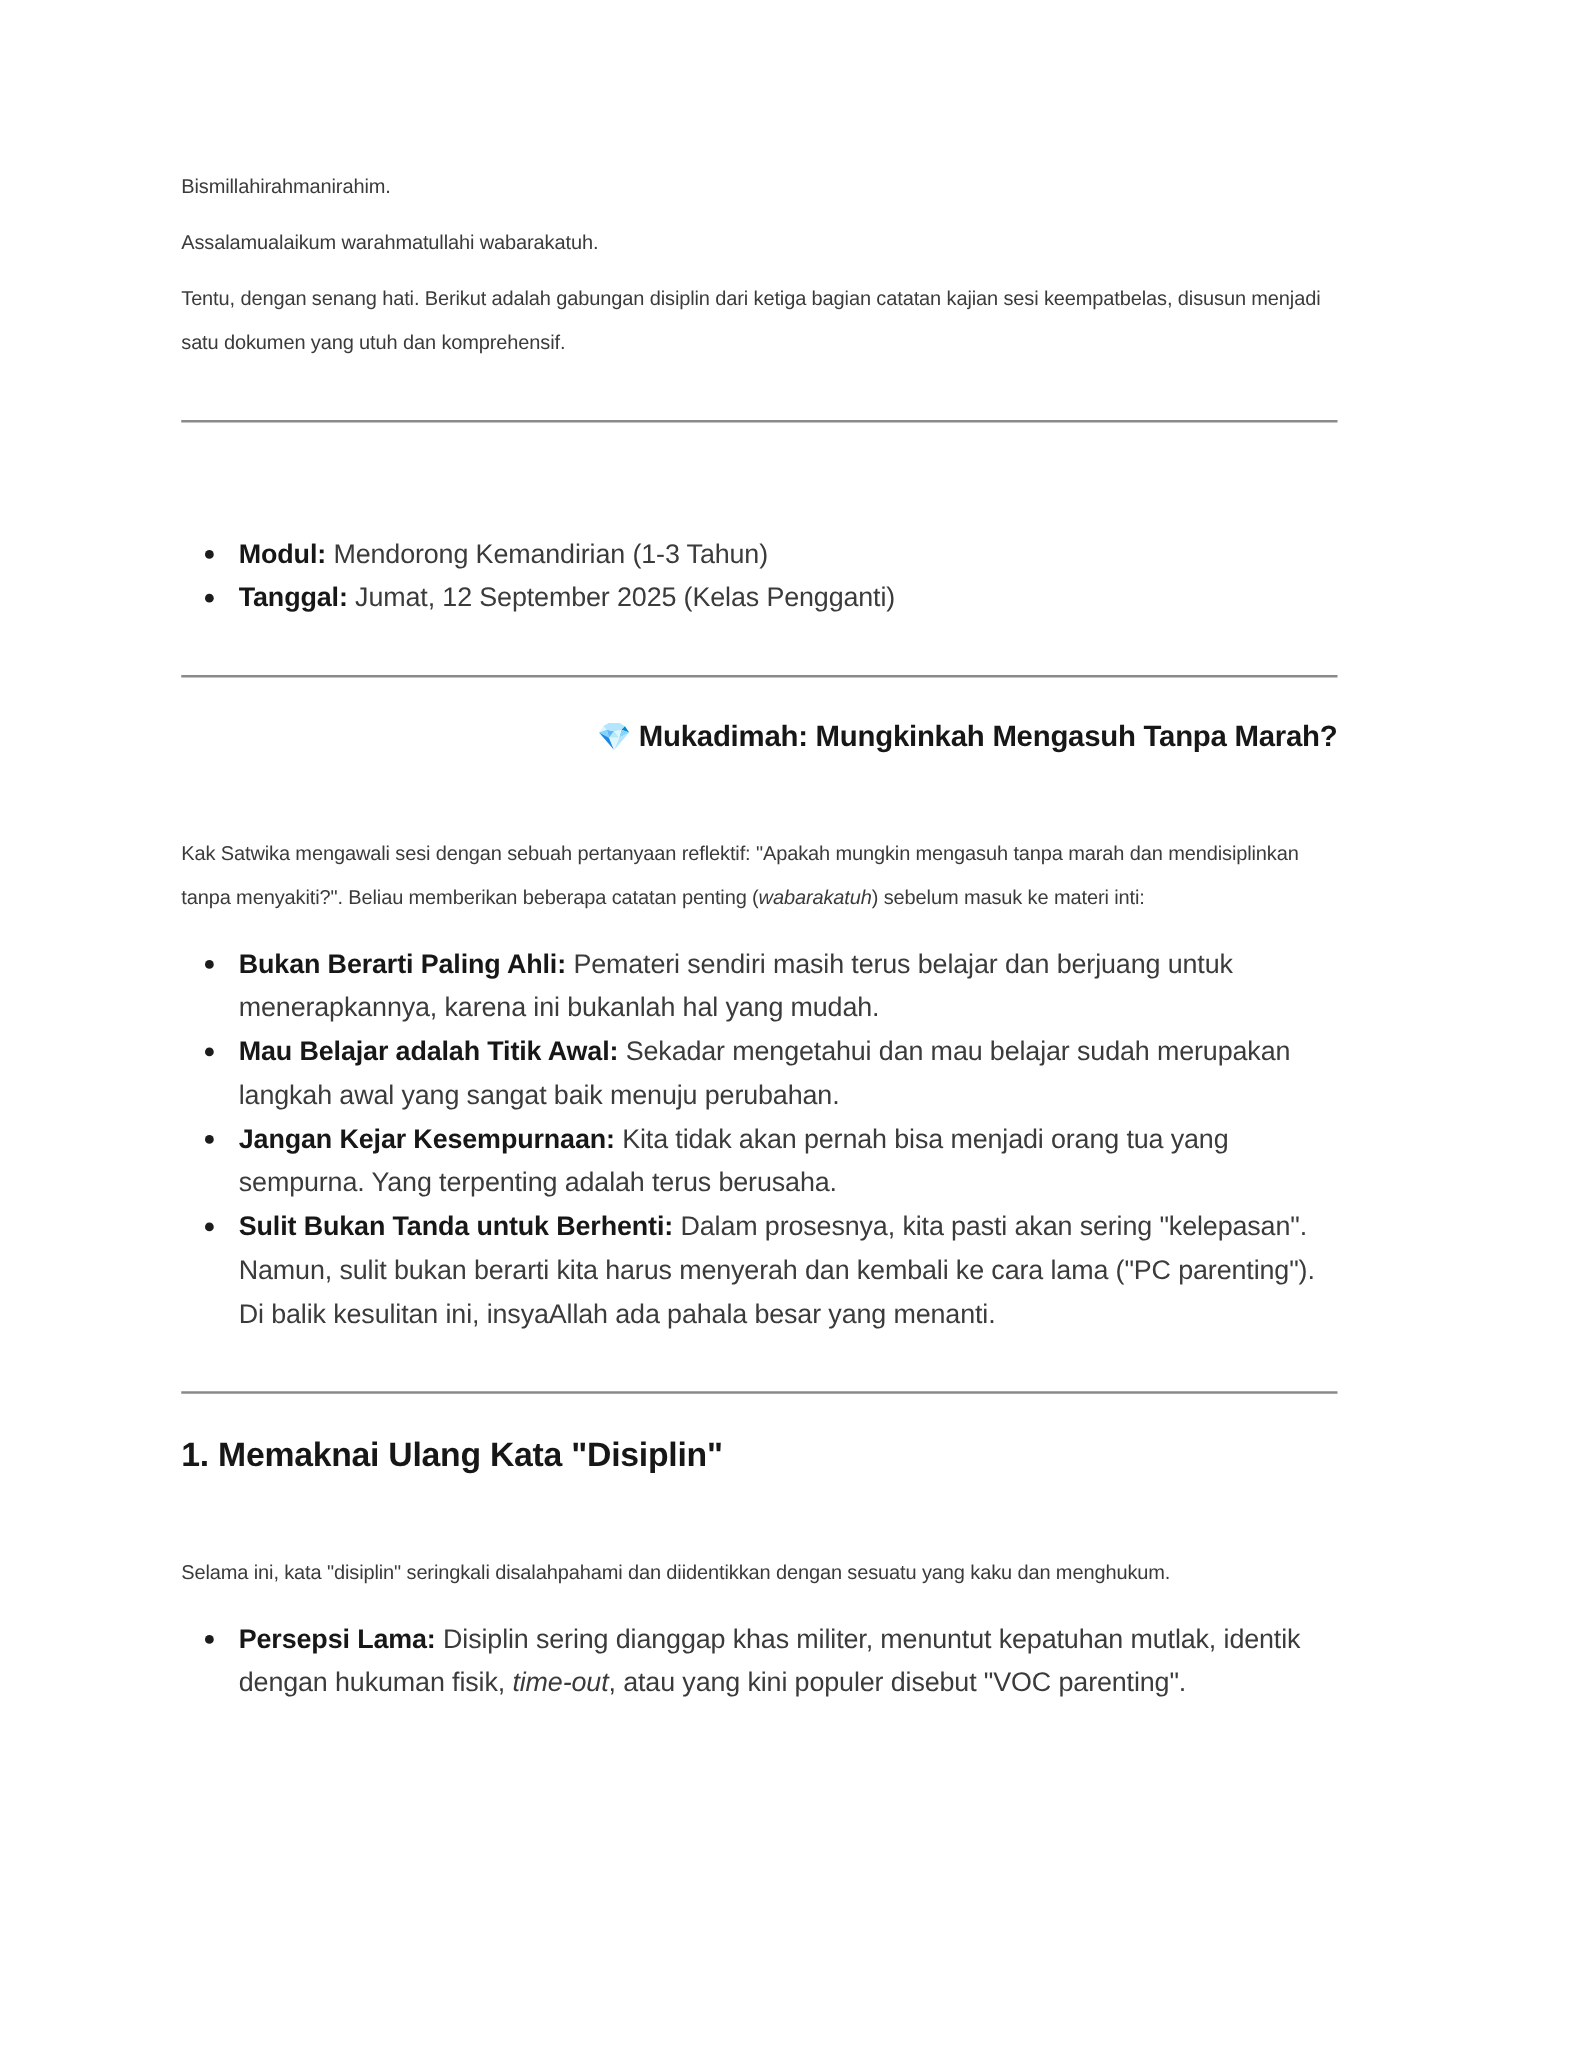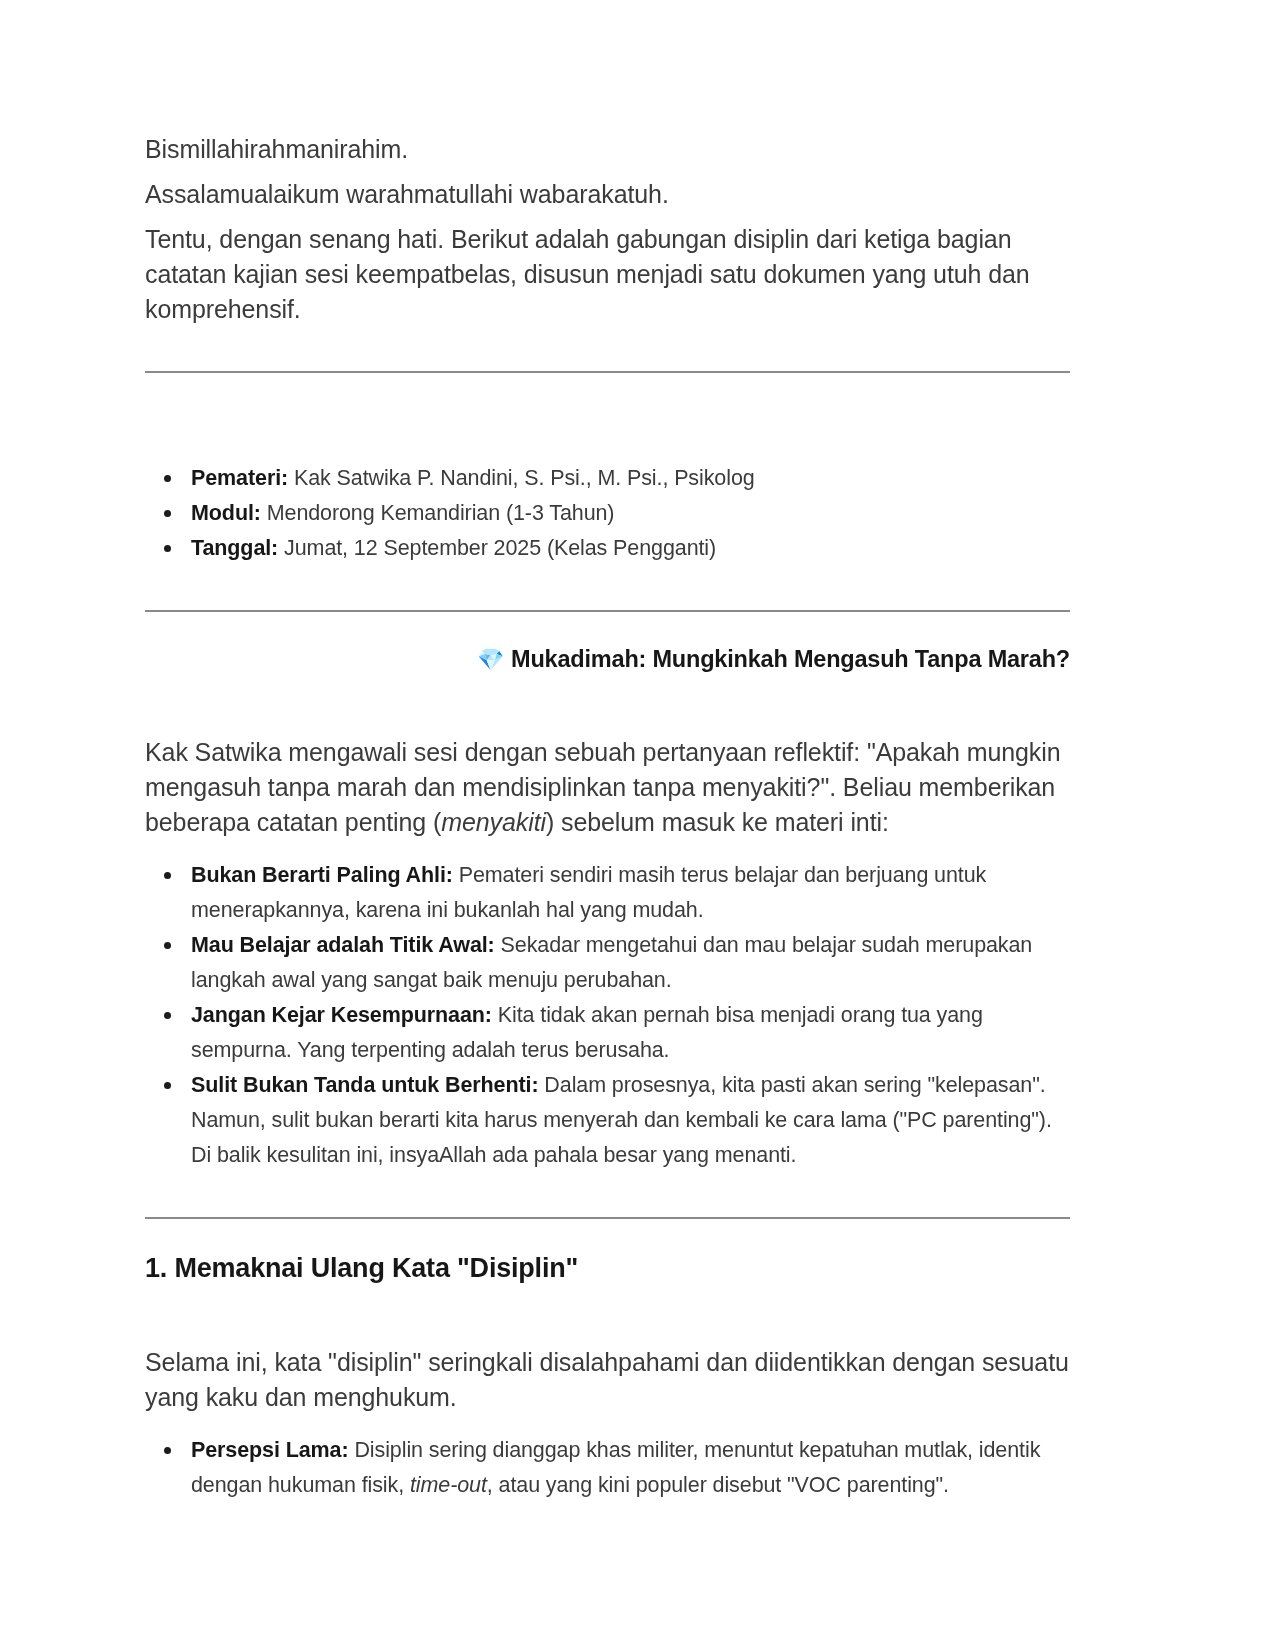--- a/index.html
+++ b/index.html
@@ -21,21 +21,21 @@
     box-sizing: border-box;
     padding: 132px 205px 0 145px;
   }
   .content {
     width: 925px;
   }
 
   
   p.para {
     margin: 0;
-    font-size: 25px;
+    font-size: 16px;
     line-height: 35px;
     color: #3b3b3b;
     letter-spacing: -0.1px;
   }
   p.para + p.para { margin-top: 10px; }
 
   .gap-sm { height: 18px; }
   .gap-md { height: 30px; }
   .gap-lg { height: 44px; }
   .gap-xl { height: 58px; }
@@ -126,34 +126,33 @@
     </div>
 
     <div class="gap-lg"></div>
     <hr class="divider">
     <div class="gap-md"></div>
 
 
     <div class="gap-xl"></div>
 
     <ul class="blist">
-      <li><b>Pemateri:</b> <span>Kak Satwika P. Nandini, S. Psi., M. Psi., Psikolog</span></li>
       <li><b>Modul:</b> <span>Mendorong Kemandirian (1-3 Tahun)</span></li>
       <li><b>Tanggal:</b> <span>Jumat, 12 September 2025 (Kelas Pengganti)</span></li>
     </ul>
 
     <div class="gap-lg"></div>
     <hr class="divider">
     <div class="gap-md"></div>
 
     <h2 class="sec-title"><span class="emoji ico-gem">💎</span> <span>Mukadimah: Mungkinkah Mengasuh Tanpa Marah?</span></h2>
 
     <div class="gap-xl"></div>
 
-    <p class="para"><span>Kak Satwika mengawali sesi dengan sebuah pertanyaan reflektif: "Apakah mungkin mengasuh tanpa marah dan mendisiplinkan tanpa menyakiti?". Beliau memberikan beberapa catatan penting (</span><i>menyakiti</i><span>) sebelum masuk ke materi inti:</span></p>
+    <p class="para"><span>Kak Satwika mengawali sesi dengan sebuah pertanyaan reflektif: "Apakah mungkin mengasuh tanpa marah dan mendisiplinkan tanpa menyakiti?". Beliau memberikan beberapa catatan penting (</span><i>wabarakatuh</i><span>) sebelum masuk ke materi inti:</span></p>
 
     <div class="gap-sm"></div>
 
     <ul class="blist">
       <li><b>Bukan Berarti Paling Ahli:</b><span> Pemateri sendiri masih terus belajar dan berjuang untuk menerapkannya, karena ini bukanlah hal yang mudah.</span></li>
       <li><b>Mau Belajar adalah Titik Awal:</b><span> Sekadar mengetahui dan mau belajar sudah merupakan langkah awal yang sangat baik menuju perubahan.</span></li>
       <li><b>Jangan Kejar Kesempurnaan:</b><span> Kita tidak akan pernah bisa menjadi orang tua yang sempurna. Yang terpenting adalah terus berusaha.</span></li>
       <li><b>Sulit Bukan Tanda untuk Berhenti:</b><span> Dalam prosesnya, kita pasti akan sering "kelepasan". Namun, sulit bukan berarti kita harus menyerah dan kembali ke cara lama ("PC parenting"). Di balik kesulitan ini, insyaAllah ada pahala besar yang menanti.</span></li>
     </ul>
 

